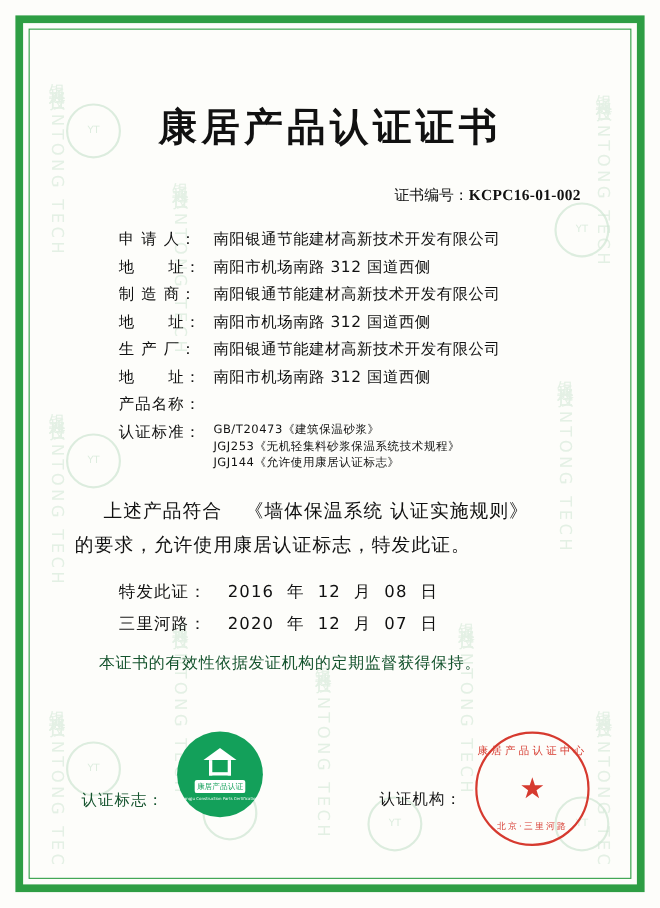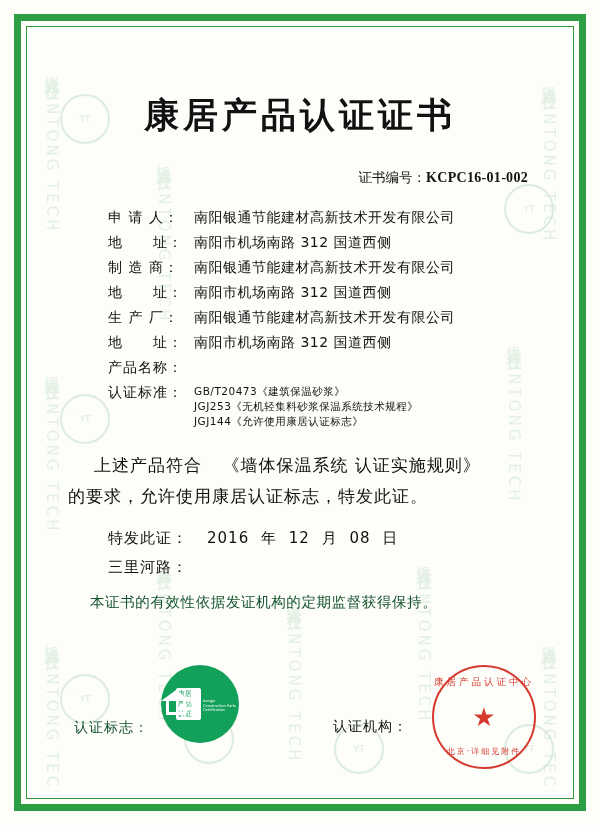--- a/index.html
+++ b/index.html
@@ -152,21 +152,21 @@
     display:flex;align-items:center;
   }
   .mark-label{
     font-size:14px;color:#14532d;letter-spacing:1px;
     margin-top:48px;
   }
   .mark-logo{
     width:78px;height:78px;border-radius:50%;
     background:#13a05a;
     margin-left:12px;
-    display:flex;flex-direction:row;align-items:center;justify-content:center;
+    display:flex;flex-direction:column;align-items:center;justify-content:center;
     color:#fff;
   }
   .mark-logo .house{
     width:30px;height:26px;position:relative;margin-bottom:3px;
   }
   .mark-logo .house:before{
     content:"";position:absolute;left:0;top:0;
     border-left:15px solid transparent;border-right:15px solid transparent;
     border-bottom:11px solid #fff;
   }
@@ -179,21 +179,21 @@
   .org{
     position:absolute;right:30px;top:0;
     display:flex;align-items:center;
   }
   .org-label{
     font-size:14px;color:#111;letter-spacing:1px;margin-top:20px;
   }
   .seal{
     width:100px;height:100px;border-radius:50%;
     border:2.5px solid #d63a2f;
-    margin-left:24px;
+    margin-left:12px;
     position:relative;
     color:#d63a2f;
   }
   .seal .star{
     position:absolute;left:50%;top:50%;transform:translate(-50%,-50%);
     font-size:26px;line-height:26px;color:#d63a2f;
   }
   .seal .toptext{
     position:absolute;left:0;right:0;top:9px;
     text-align:center;font-size:9.5px;letter-spacing:3px;
@@ -291,20 +291,28 @@
             <span>2016</span>
             <span>年</span>
             <span>12</span>
             <span>月</span>
             <span>08</span>
             <span>日</span>
           </div>
         </div>
         <div class="drow">
           <div class="dlbl">三里河路：</div>
+          <div class="dval">
+            <span>2020</span>
+            <span>年</span>
+            <span>12</span>
+            <span>月</span>
+            <span>07</span>
+            <span>日</span>
+          </div>
         </div>
       </div>
 
       <div class="note">本证书的有效性依据发证机构的定期监督获得保持。</div>
 
       <div class="bottom">
 
         <div class="markrow">
           <div class="mark-label">认证标志：</div>
           <div class="mark-logo">
@@ -312,21 +320,21 @@
             <div class="t1">康居产品认证</div>
             <div class="t2">Kangju Construction Parts Certification</div>
           </div>
         </div>
 
         <div class="org">
           <div class="org-label">认证机构：</div>
           <div class="seal">
             <div class="toptext">康居产品认证中心</div>
             <div class="star">★</div>
-            <div class="bottext">北京·详细见附件</div>
+            <div class="bottext">北京·三里河路</div>
           </div>
         </div>
 
       </div>
 
     </div>
   </div>
 </div>
 
 </body></html>

